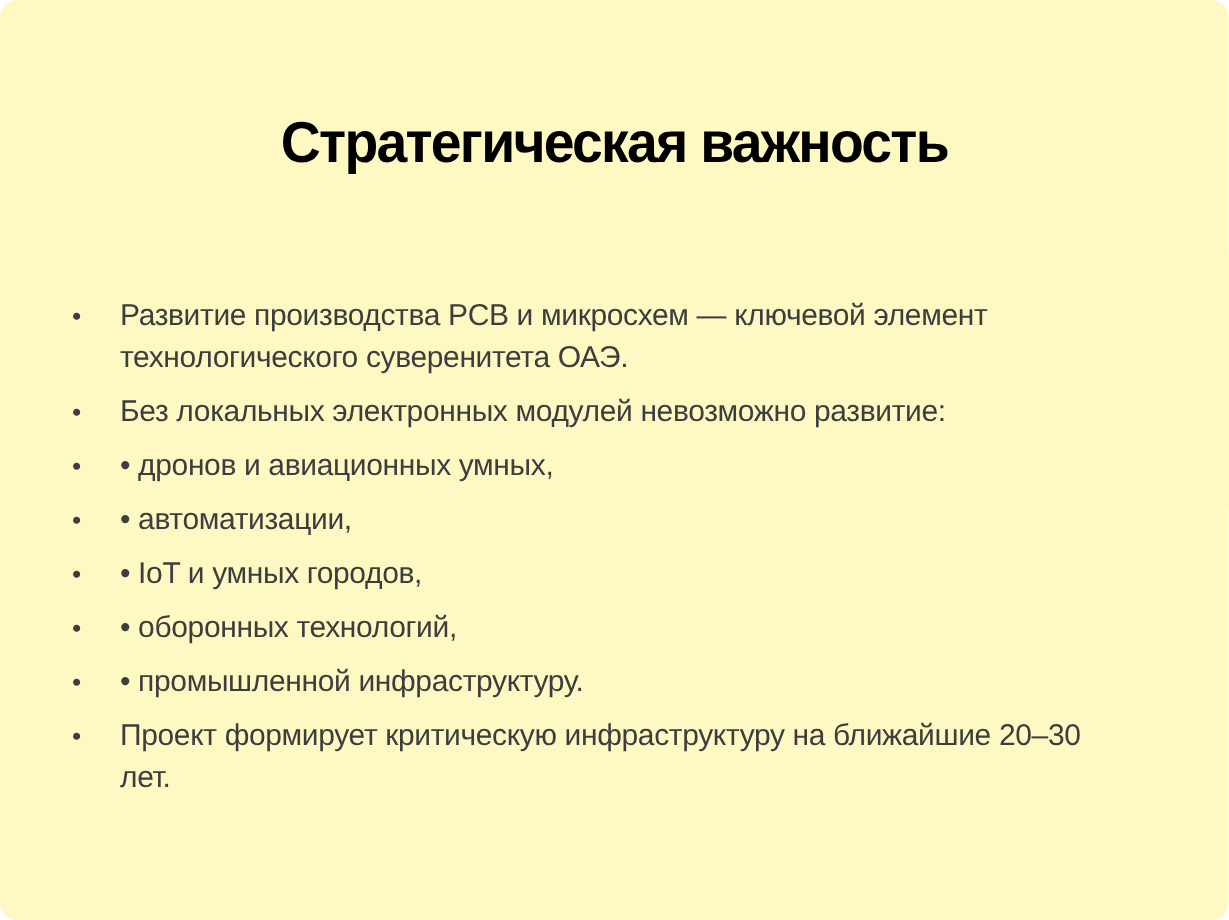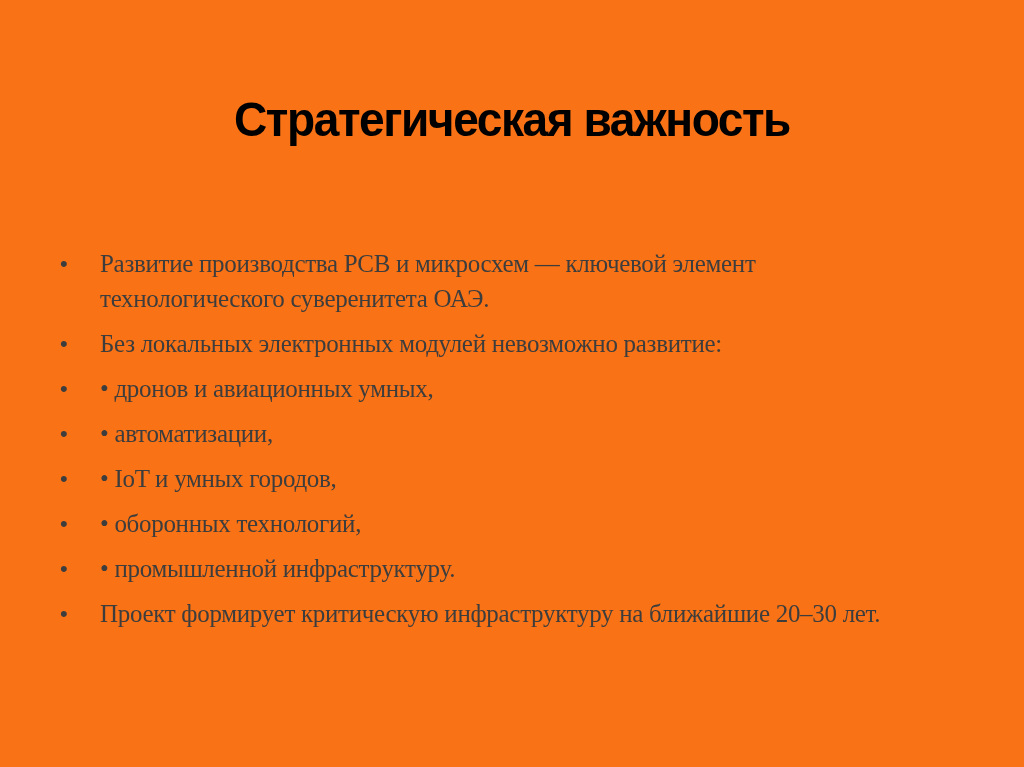--- a/index.html
+++ b/index.html
@@ -4,23 +4,24 @@
 <style>
   html, body {
     margin: 0;
     padding: 0;
     background: #ffffff;
   }
   .slide {
     position: relative;
     width: 1024px;
     height: 767px;
-    background: #f97316;
+    background: #fef9c3;
     overflow: hidden;
     font-family: "Liberation Sans", "DejaVu Sans", sans-serif;
+    border-radius: 15px;
   }
   .slide-title {
     position: absolute;
     top: 60px;
     left: 0;
     width: 100%;
     text-align: center;
     font-size: 48px;
     font-weight: 700;
     color: #000000;
@@ -51,21 +52,20 @@
     position: absolute;
     left: 2px;
     top: 0;
     font-size: 22px;
     line-height: 35px;
     color: #3d3d3d;
   }
   .bullet-text {
     display: block;
     max-width: 840px;
-    font-family: Liberation Serif, serif;
   }
 </style>
 </head>
 <body>
 
 <div class="slide">
 
   <h1 class="slide-title">Стратегическая важность</h1>
 
   <ul class="bullet-list">

